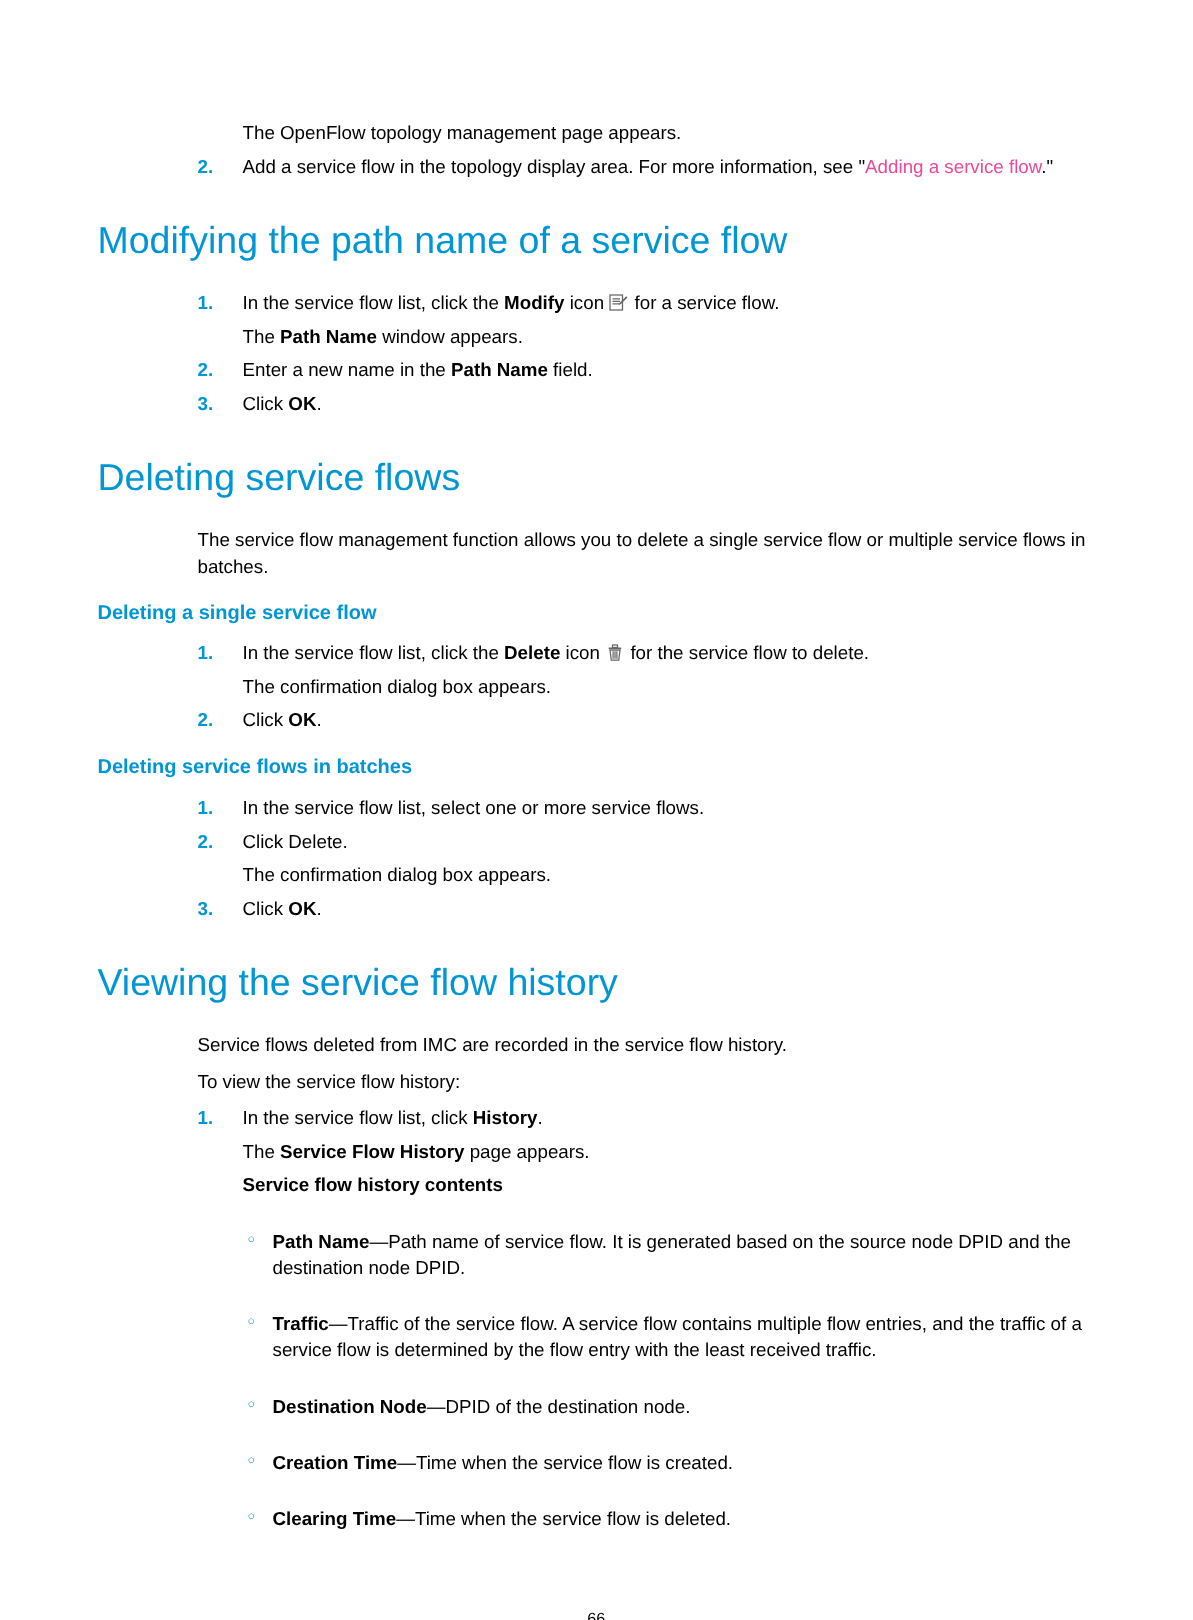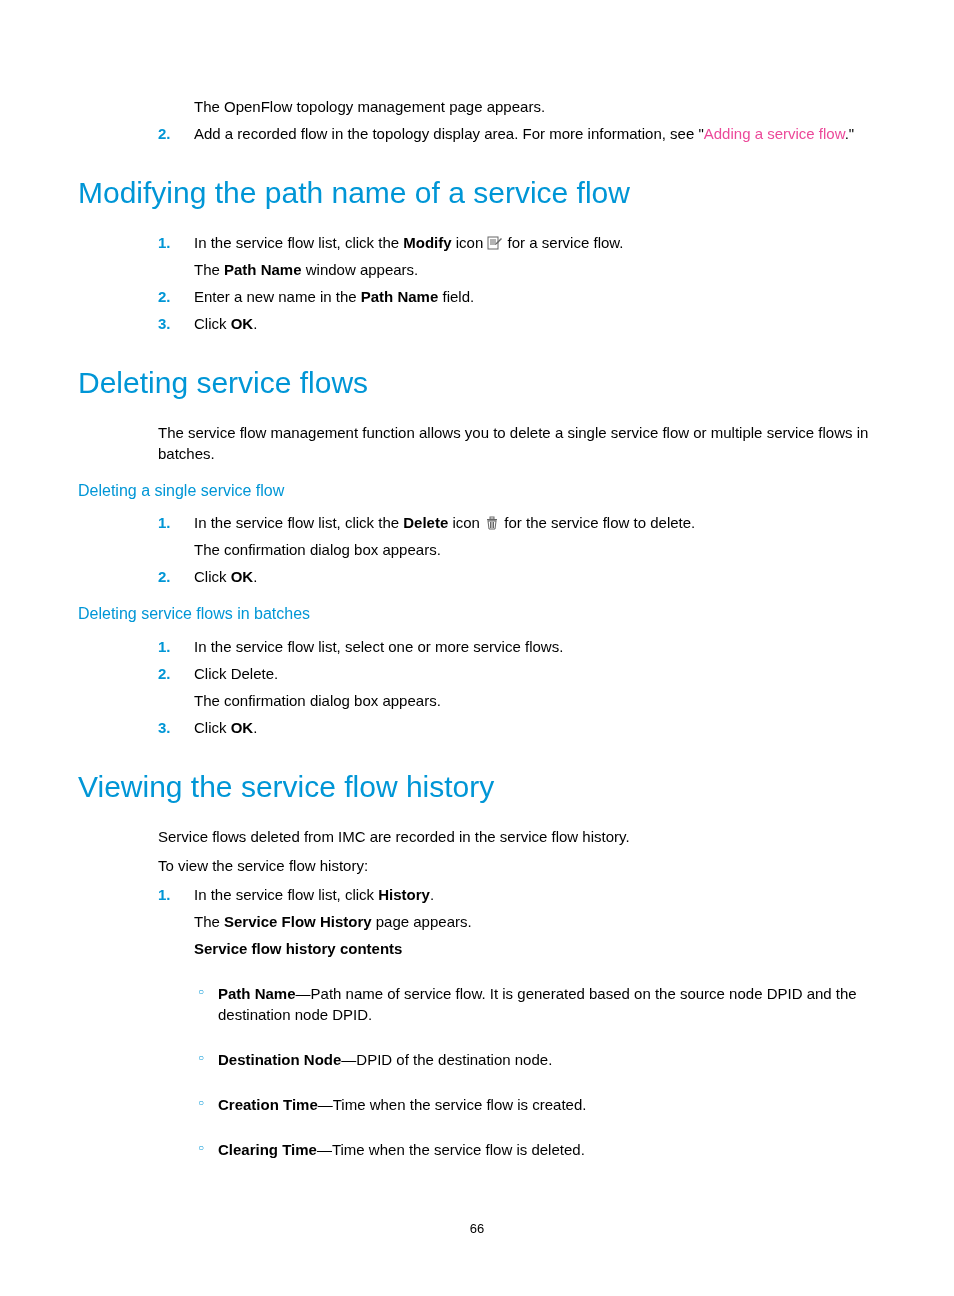--- a/index.html
+++ b/index.html
@@ -14,21 +14,21 @@
   }
   h2 {
     font-family: Arial, Helvetica, sans-serif;
     font-weight: 400;
     font-size: 30px;
     color: #0096d6;
     margin: 28px 0 18px 0;
   }
   h3 {
     font-size: 16px;
-    font-weight: normal;
+    font-weight: bold;
     color: #0096d6;
     margin: 16px 0 10px 0;
   }
   .para {
     margin: 8px 0 8px 80px;
   }
   ol.num {
     list-style: none;
     margin: 0 0 0 80px;
     padding: 0;
@@ -86,21 +86,21 @@
 </style>
 </head>
 <body>
 
 <ol class="num">
   <li style="padding-left:36px;">
     <span>The OpenFlow topology management page appears.</span>
   </li>
   <li>
     <span class="marker">2.</span>
-    <span>Add a recorded flow in the topology display area. For more information, see "</span><a class="link" href="#">Adding a service flow</a><span>."</span>
+    <span>Add a service flow in the topology display area. For more information, see "</span><a class="link" href="#">Adding a service flow</a><span>."</span>
   </li>
 </ol>
 
 <h2>Modifying the path name of a service flow</h2>
 <ol class="num">
   <li>
     <span class="marker">1.</span>
     <span>In the service flow list, click the </span><span class="bold">Modify</span><span> icon </span><span class="icon"><svg viewBox="0 0 16 14">
           <rect x="1" y="1" width="10" height="12" fill="none" stroke="#666" stroke-width="1"></rect>
           <line x1="3" y1="4" x2="9" y2="4" stroke="#666" stroke-width="1"></line>
@@ -168,20 +168,21 @@
 <ol class="num">
   <li>
     <span class="marker">1.</span>
     <span>In the service flow list, click </span><span class="bold">History</span><span>.</span>
     <div class="sub">
       <span>The </span><span class="bold">Service Flow History</span><span> page appears.</span>
     </div>
     <div class="sub bold">Service flow history contents</div>
     <ul class="circ">
       <li><span class="bold">Path Name</span><span>—Path name of service flow. It is generated based on the source node DPID and the destination node DPID.</span></li>
+      <li><span class="bold">Traffic</span><span>—Traffic of the service flow. A service flow contains multiple flow entries, and the traffic of a service flow is determined by the flow entry with the least received traffic.</span></li>
       <li><span class="bold">Destination Node</span><span>—DPID of the destination node.</span></li>
       <li><span class="bold">Creation Time</span><span>—Time when the service flow is created.</span></li>
       <li><span class="bold">Clearing Time</span><span>—Time when the service flow is deleted.</span></li>
     </ul>
   </li>
 </ol>
 
 <div class="pagenum">66</div>
 
 </body></html>

